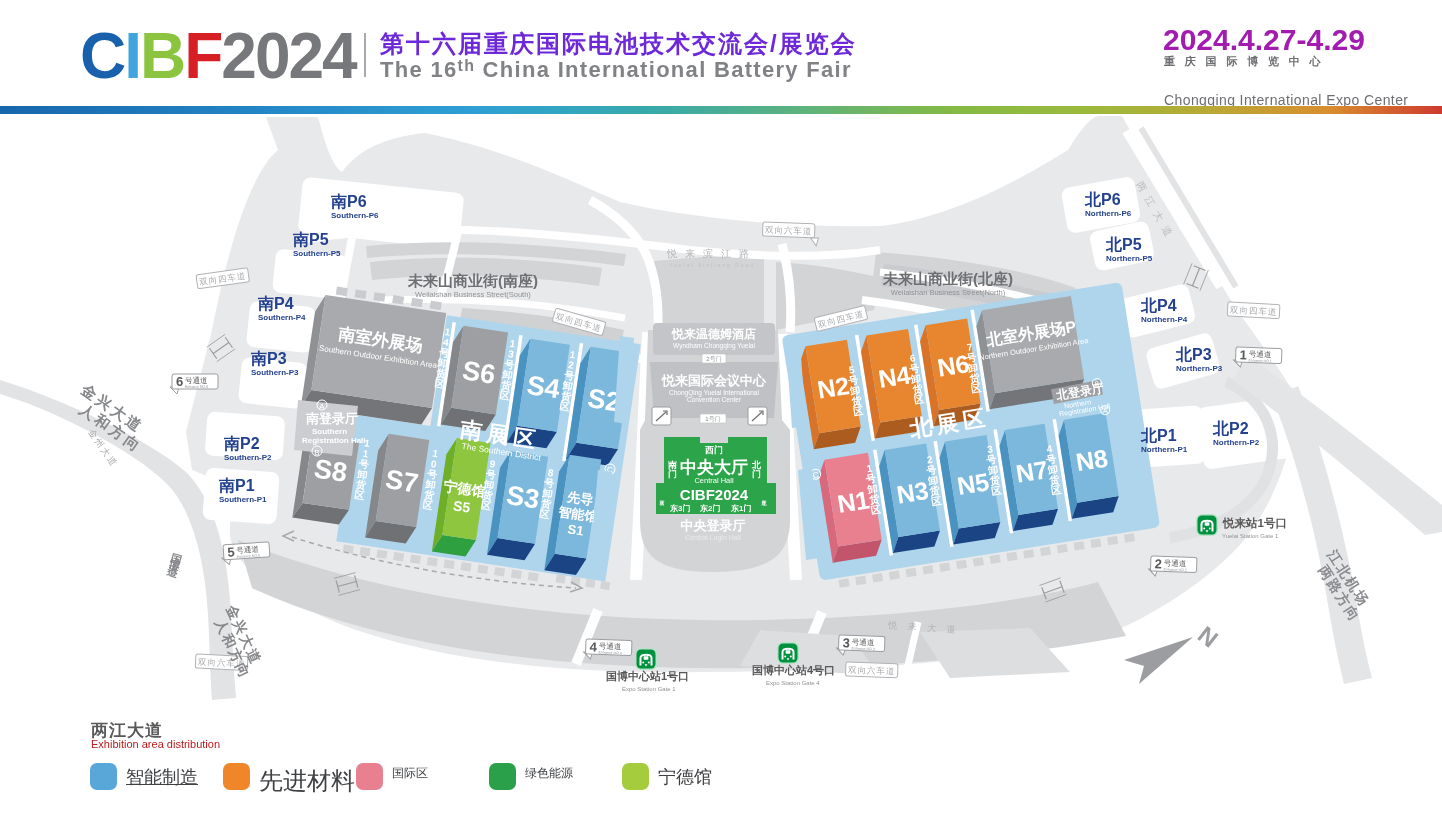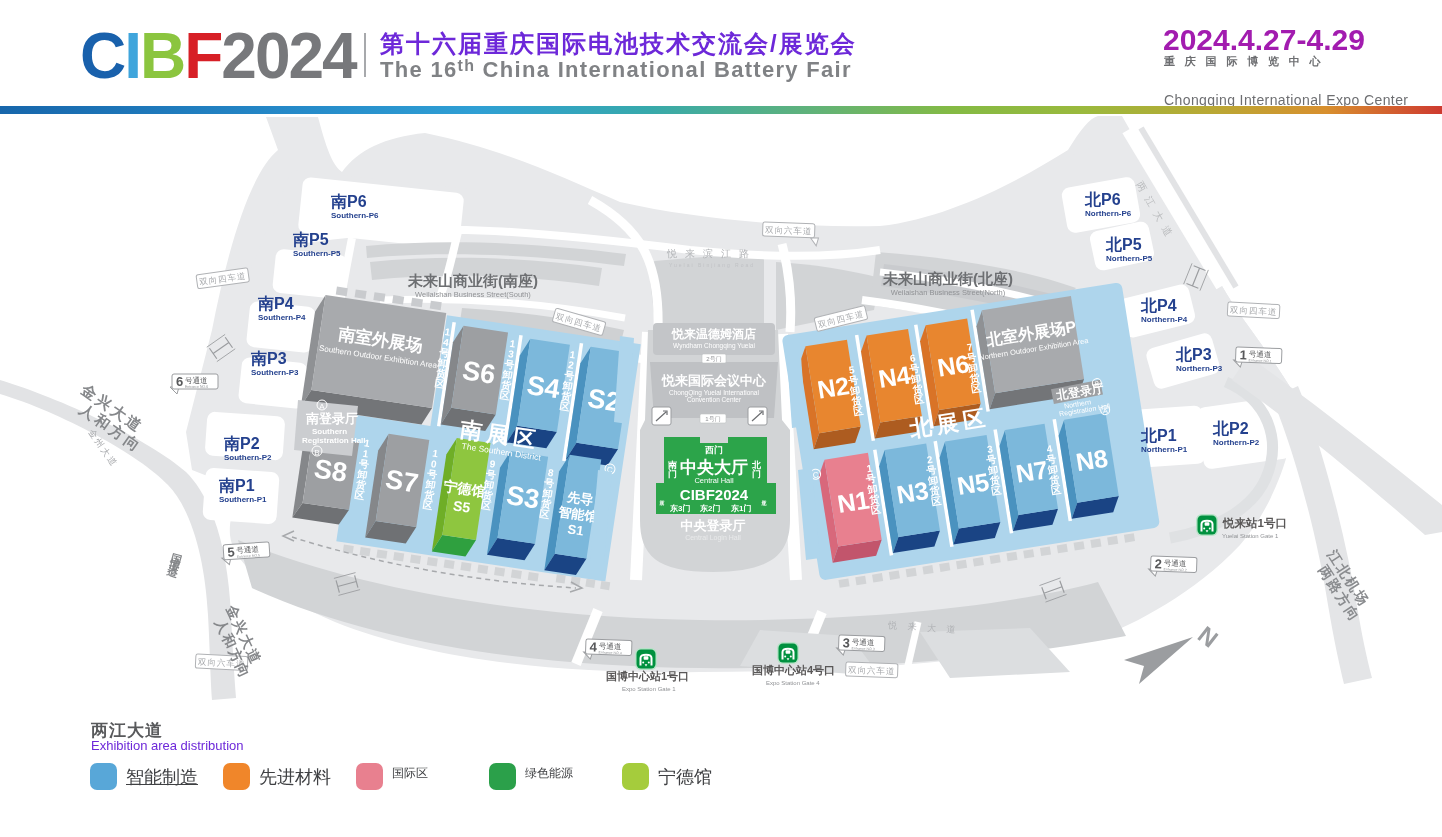--- a/index.html
+++ b/index.html
@@ -594,27 +594,27 @@
 <g transform="translate(1196,277) rotate(22) scale(0.8)" stroke="#9b9da0" stroke-width="1.5" fill="none">
         <path d="M -8,-12 L 8,-12 M -8,12 L 8,12 M 0,-12 L 0,12"></path>
         <path d="M -11,-14 L -11,14 M 11,-14 L 11,14" stroke-width="1"></path>
       </g>
 
 <polygon points="1193,637 1124,660 1144,666 1139,684" fill="#9b9da0"></polygon>
 <text x="1196" y="638" font-size="24" font-weight="bold" fill="#9b9da0" transform="rotate(38 1196 638)" font-family="Liberation Sans, sans-serif">N</text>
 </svg>
 
 <div class="abs" style="left:91px; top:719px; font-size:17px; font-weight:bold; color:#58595b; letter-spacing:1px;">两江大道</div>
-<div class="abs" style="left:91px; top:738px; font-size:13px; color:#6d28d9;">Exhibition area distribution</div>
+<div class="abs" style="left:91px; top:738px; font-size:11px; color:#b91c1c;">Exhibition area distribution</div>
 
 <div class="abs" style="left:90px; top:763px; width:27px; height:27px; border-radius:7px; background:#58a7d8;"></div>
 <div class="abs" style="left:126px; top:765px; font-size:18px; color:#3f4043;text-decoration:underline;">智能制造</div>
 
 <div class="abs" style="left:223px; top:763px; width:27px; height:27px; border-radius:7px; background:#f0862a;"></div>
-<div class="abs" style="left:259px; top:765px; font-size:18px; color:#3f4043;font-family:Liberation Mono, monospace;">先进材料</div>
+<div class="abs" style="left:259px; top:765px; font-size:24px; color:#3f4043;font-family:Liberation Mono, monospace;">先进材料</div>
 
 <div class="abs" style="left:356px; top:763px; width:27px; height:27px; border-radius:7px; background:#e8808f;"></div>
 <div class="abs" style="left:392px; top:765px; font-size:12px; color:#3f4043;">国际区</div>
 
 <div class="abs" style="left:489px; top:763px; width:27px; height:27px; border-radius:7px; background:#2ba04a;"></div>
 <div class="abs" style="left:525px; top:765px; font-size:12px; color:#3f4043;">绿色能源</div>
 
 <div class="abs" style="left:622px; top:763px; width:27px; height:27px; border-radius:7px; background:#a5cc3c;"></div>
 <div class="abs" style="left:658px; top:765px; font-size:18px; color:#3f4043;">宁德馆</div>
 

